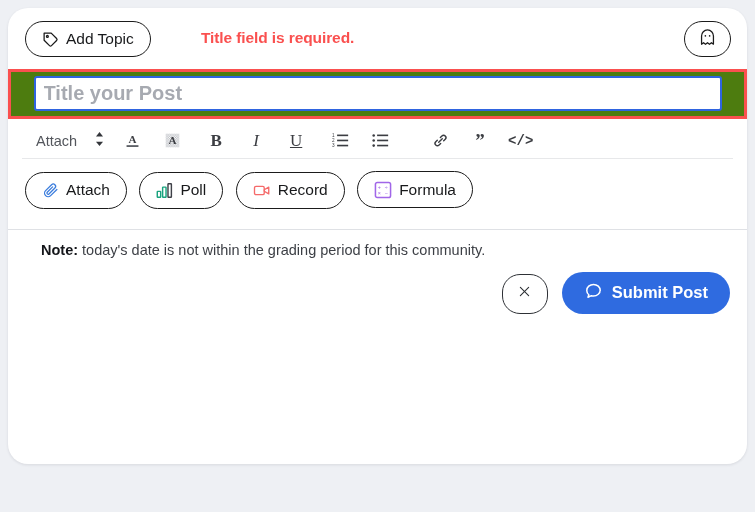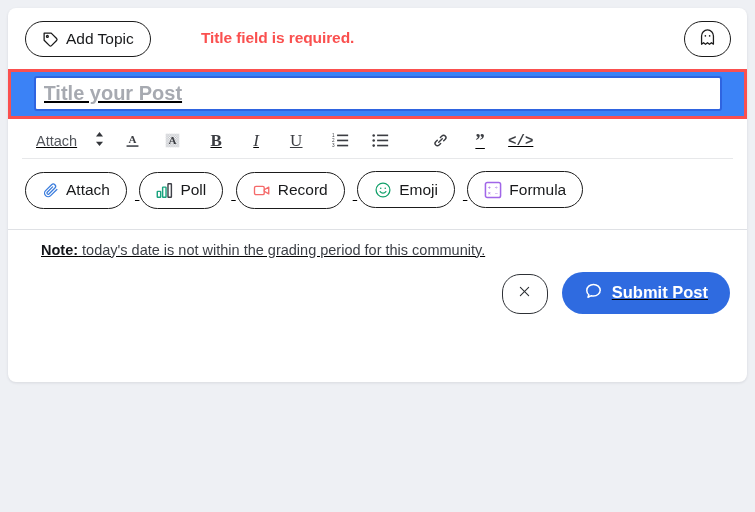--- a/index.html
+++ b/index.html
@@ -13,27 +13,26 @@
     font-family: "Liberation Sans", sans-serif;
     overflow: hidden;
   }
 
   
   #composer-card {
     position: absolute;
     left: 8px;
     top: 8px;
     width: 739px;
-    height: 374px;
+    height: 456px;
     background: #ffffff;
-    border-radius: 8px;
+    border-radius: 20px;
     box-sizing: border-box;
     box-shadow: 0 1px 3px rgba(16,24,40,.10);
     overflow: hidden;
-    text-decoration: underline;
   }
 
   
   .top-row {
     position: relative;
     height: 61px;
   }
 
   .pill {
     display: inline-flex;
@@ -82,21 +81,21 @@
     justify-content: center;
     cursor: pointer;
   }
 
   
   #title-field-wrap {
     position: relative;
     margin: 0;
     border-top: 3px solid #fa504f;
     border-bottom: 3px solid #fa504f;
-    background: #3b82f6;
+    background: #4d7c0f;
     padding: 4px 0 5px 0;
     box-sizing: border-box;
   }
   #title-field-wrap::before,
   #title-field-wrap::after {
     content: "";
     position: absolute;
     top: 0; bottom: 0;
     width: 3px;
     background: #fa504f;
@@ -378,31 +377,20 @@
     <div class="pill">
       <span class="ic">
         <svg width="18" height="17" viewBox="0 0 24 20" fill="none" stroke="#f56a6a" stroke-width="1.8" stroke-linecap="round" stroke-linejoin="round">
           <rect x="2" y="4.5" width="13" height="11" rx="2"></rect>
           <path d="M15 9l6-3.5v9L15 11Z"></path>
         </svg>
       </span>
       <span>Record</span>
     </div>
 
-    <div class="pill">
-      <span class="ic">
-        <svg width="18" height="18" viewBox="0 0 24 24" fill="none" stroke="#12a06a" stroke-width="1.7" stroke-linecap="round">
-          <circle cx="12" cy="12" r="9.2"></circle>
-          <path d="M8.2 14.2a4.6 4.6 0 0 0 7.6 0"></path>
-          <circle cx="9" cy="9.7" r="1.05" fill="#12a06a" stroke="none"></circle>
-          <circle cx="15" cy="9.7" r="1.05" fill="#12a06a" stroke="none"></circle>
-        </svg>
-      </span>
-      <span>Emoji</span>
-    </div>
 
     <div class="pill">
       <span class="ic">
         <svg width="18" height="18" viewBox="0 0 20 20">
           <rect x="1.6" y="1.6" width="16.8" height="16.8" rx="2" fill="none" stroke="#a166e8" stroke-width="1.7"></rect>
           <text x="6" y="9" font-size="6" text-anchor="middle" fill="#a166e8" font-family="Liberation Sans, sans-serif">+</text>
           <text x="13.6" y="9" font-size="6" text-anchor="middle" fill="#a166e8" font-family="Liberation Sans, sans-serif">÷</text>
           <text x="6" y="16" font-size="6" text-anchor="middle" fill="#a166e8" font-family="Liberation Sans, sans-serif">×</text>
           <text x="13.6" y="16" font-size="6" text-anchor="middle" fill="#a166e8" font-family="Liberation Sans, sans-serif">−</text>
         </svg>

